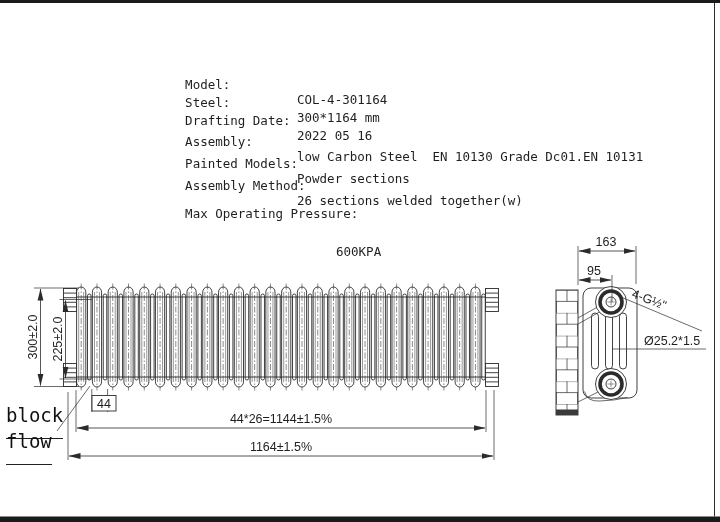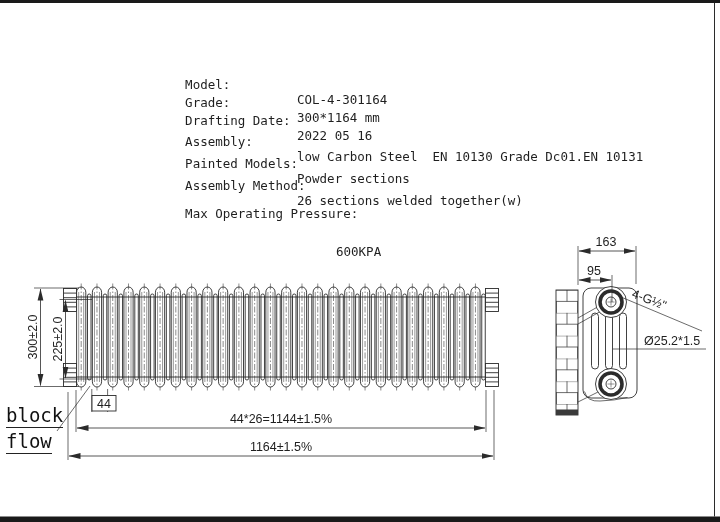--- a/index.html
+++ b/index.html
@@ -9,21 +9,21 @@
   
   .spec{position:absolute;left:155px;top:0;width:560px;color:var(--text);
         font-size:12.5px;}
   .spec-row{position:absolute;left:0;white-space:pre;}
   .spec-row .lbl{display:inline-block;}
   .spec-row .val{position:absolute;left:142px;white-space:pre;}
   .spec-row.inlineval .val{left:181px;margin-top:23px;}
   .r0{top:62px}.r1{top:80px}.r2{top:98px}.r3{top:119px}.r4{top:141px}.r5{top:163px}.r6{top:191px}
   
   .callout{position:absolute;left:6px;color:#111;font-size:19px;line-height:1.05;}
-  .callout .w{display:block;width:fit-content;border-bottom:1.5px solid #222;padding-bottom:1px;}
+  .callout .w{display:block;width:fit-content;border-bottom:1.5px solid #222;padding-bottom:12px;}
   .co1{top:406px}.co2{top:432px}
   
   svg{position:absolute;left:0;top:0;}
   .ln{fill:none;stroke:var(--line);stroke-width:0.9;}
   .thin{stroke-width:0.55;stroke:#3f3f3f;}
   .cl{stroke-dasharray:6 2 1.5 2;stroke-width:0.55;}
   .dimln{fill:none;stroke:var(--line);stroke-width:0.8;}
   .ext{fill:none;stroke:var(--line);stroke-width:0.7;}
   .dim{font-family:"Liberation Sans",sans-serif;font-size:12.5px;fill:var(--text);}
   .fw{fill:#ffffff;}
@@ -267,21 +267,21 @@
     <text class="dim" x="644" y="344.5" text-anchor="start">Ø25.2*1.5</text>
   </g>
 </svg>
 
 <div class="spec">
   <div class="spec-row r0">
     <span class="lbl">Model:</span>
     <span class="val">COL-4-301164</span>
   </div>
   <div class="spec-row r1">
-    <span class="lbl">Grade:</span>
+    <span class="lbl">Steel:</span>
     <span class="val">300*1164 mm</span>
   </div>
   <div class="spec-row r2">
     <span class="lbl">Drafting Date:</span>
     <span class="val">2022 05 16</span>
   </div>
   <div class="spec-row r3">
     <span class="lbl">Assembly:</span>
     <span class="val">low Carbon Steel  EN 10130 Grade Dc01.EN 10131</span>
   </div>

